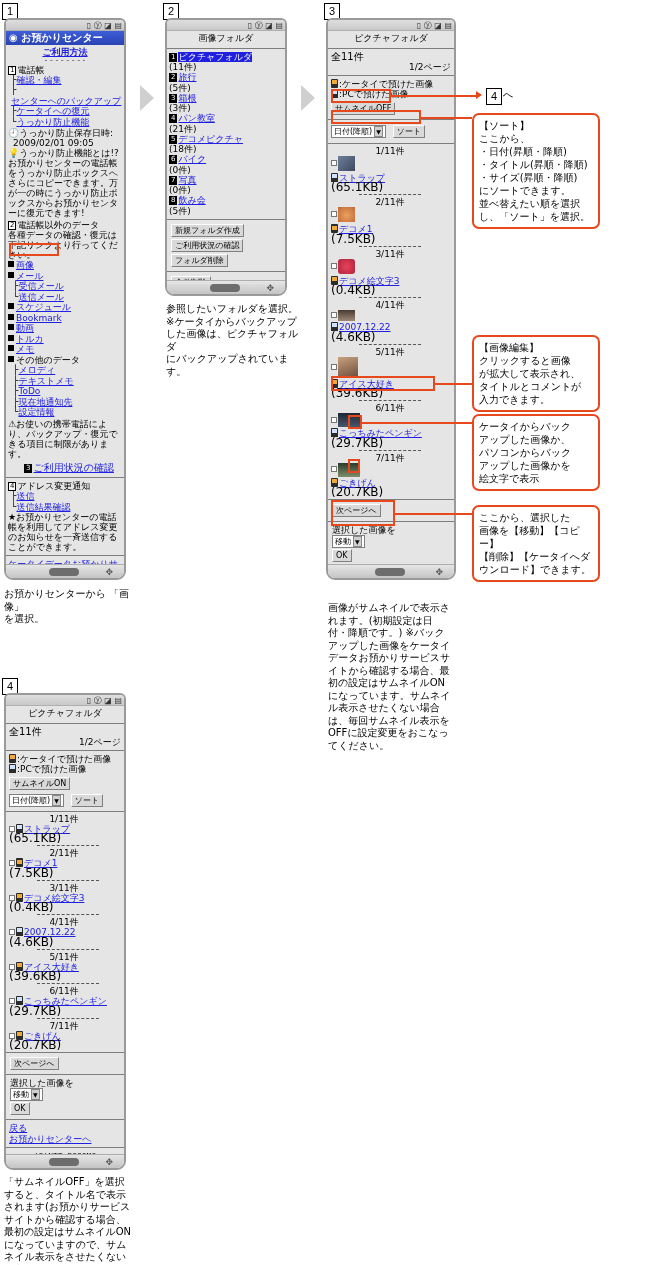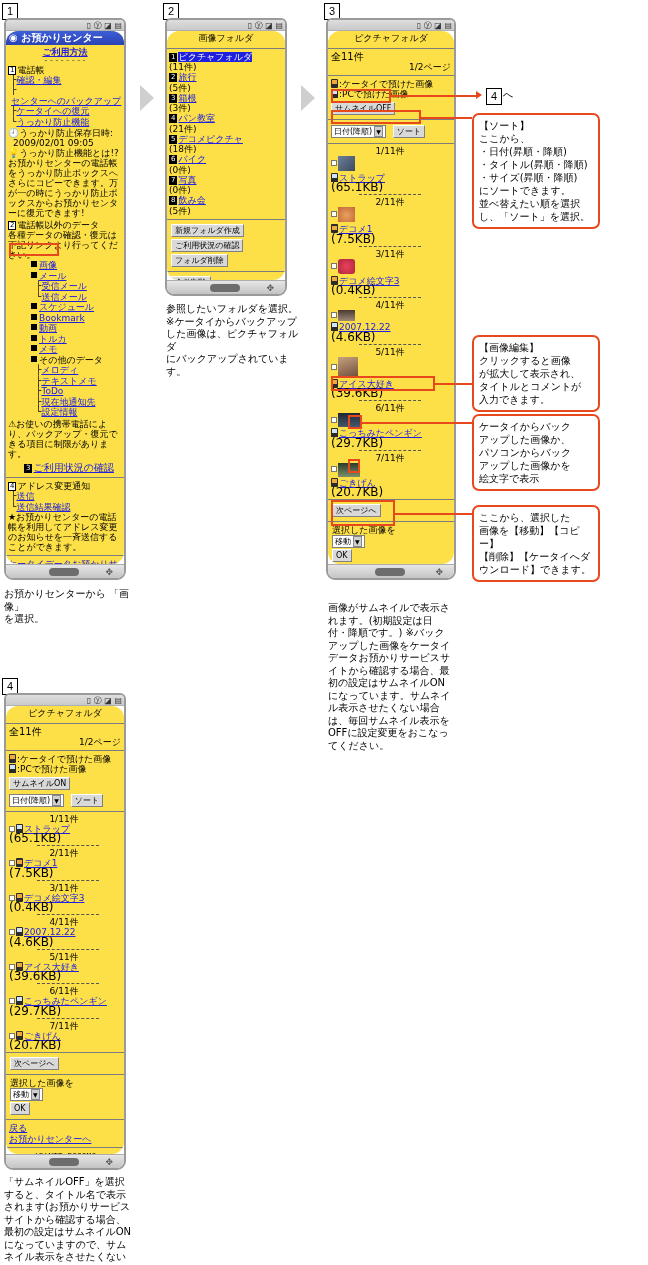--- a/index.html
+++ b/index.html
@@ -39,25 +39,24 @@
     border-bottom: 1px solid #b0b0b0;
     position: relative;
   }
   .phone-statusbar .icons {
     position: absolute; right: 2px; top: 0px;
     font-size: 8px; line-height: 11px; color: #333;
     letter-spacing: 0px;
     font-family: "DejaVu Sans", sans-serif;
   }
   .phone-screen {
-    background: #fde047;
+    background: #e5e5e5;
     font-size: 9px;
     line-height: 10.5px;
     font-family: "DejaVu Sans", "Liberation Sans", sans-serif;
-    border-radius: 12px;
   }
   .phone-bottom {
     height: 14px;
     background: linear-gradient(#e6e6e6, #c4c4c4);
     border-top: 1px solid #adadad;
     position: relative;
   }
   .phone-bottom .oval {
     position: absolute; left: 50%; top: 3px;
     margin-left: -16px;
@@ -228,21 +227,21 @@
         </div>
         <div class="txt">お預かりセンターの電話帳をうっかり防止ボックスへさらにコピーできます。万が一の時にうっかり防止ボックスからお預かりセンターに復元できます!</div>
       </div>
 
       <div style="padding:1px 2px;">
         <div class="txt">
           <span class="numchip">2</span><span>電話帳以外のデータ</span>
         </div>
         <div class="txt">各種データの確認・復元は下記リンクより行ってください。</div>
 
-        <div style="position:relative;margin-left:23px;">
+        <div style="position:relative;">
           <div><span class="sq"></span><span class="lnk">画像</span></div>
           <div><span class="sq"></span><span class="lnk">メール</span></div>
           <div class="tree" style="padding-left:5px;">
             <div class="branch"><span class="lnk">受信メール</span></div>
             <div class="last"><span class="lnk">送信メール</span></div>
           </div>
           <div><span class="sq"></span><span class="lnk">スケジュール</span></div>
           <div><span class="sq"></span><span class="lnk">Bookmark</span></div>
           <div><span class="sq"></span><span class="lnk">動画</span></div>
           <div><span class="sq"></span><span class="lnk">トルカ</span></div>

